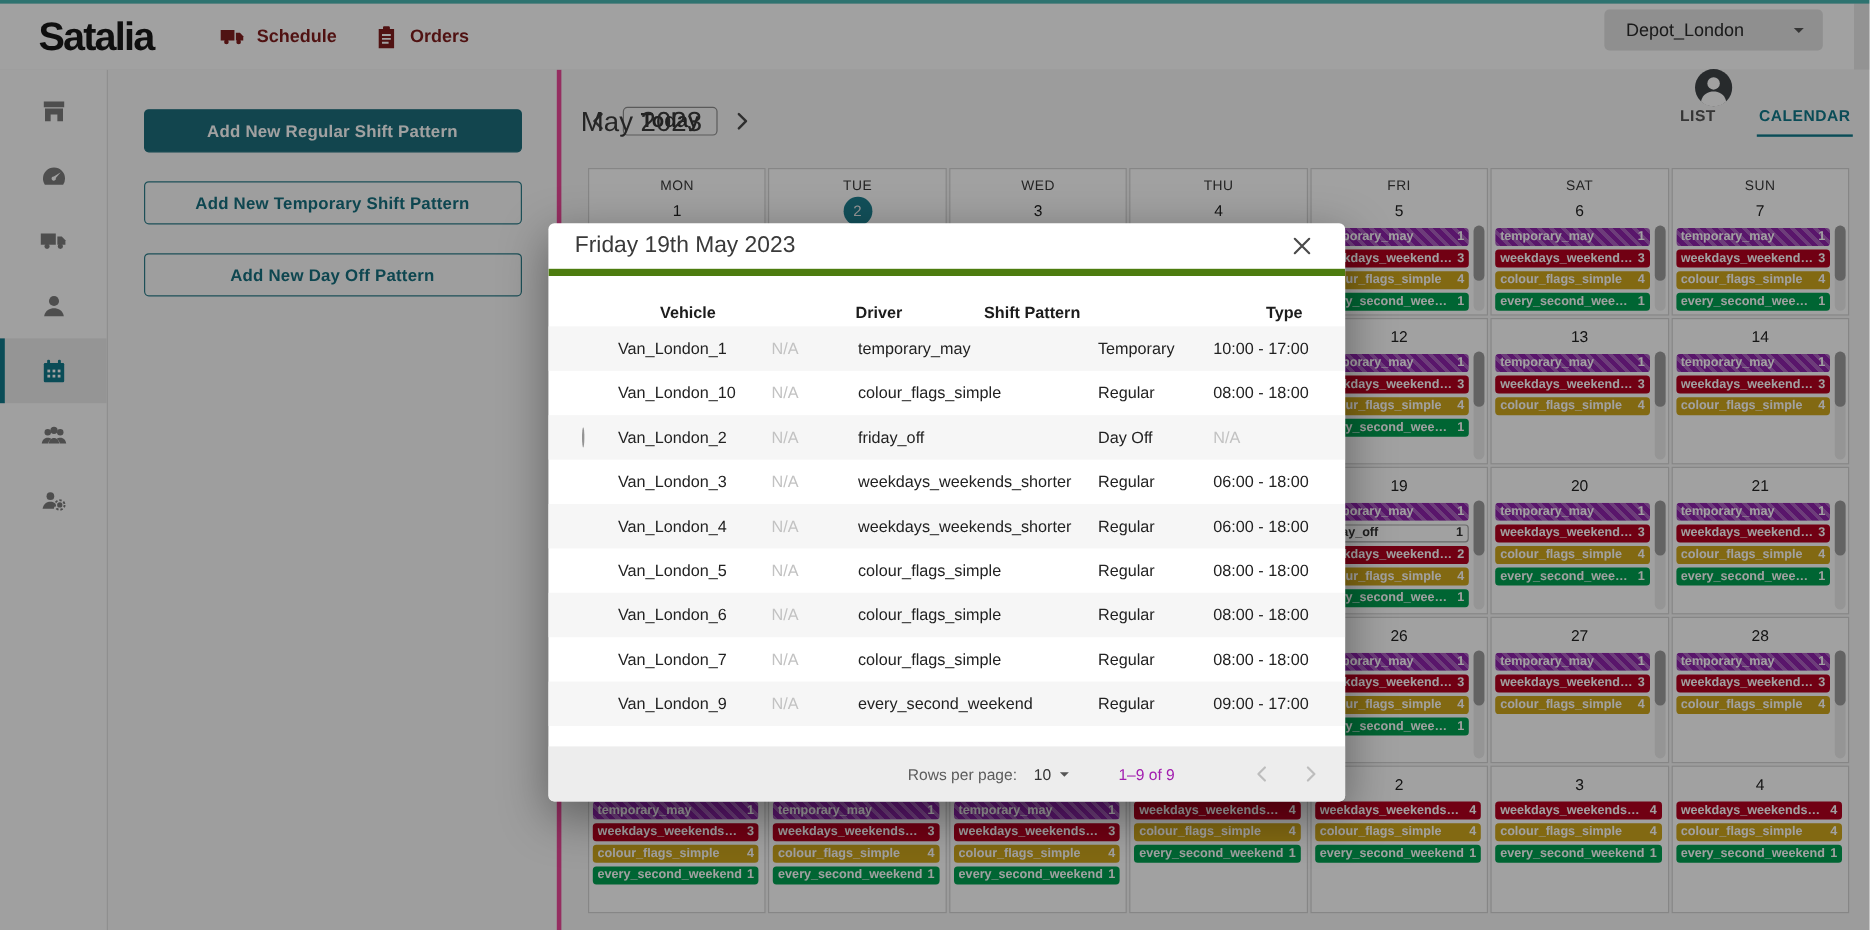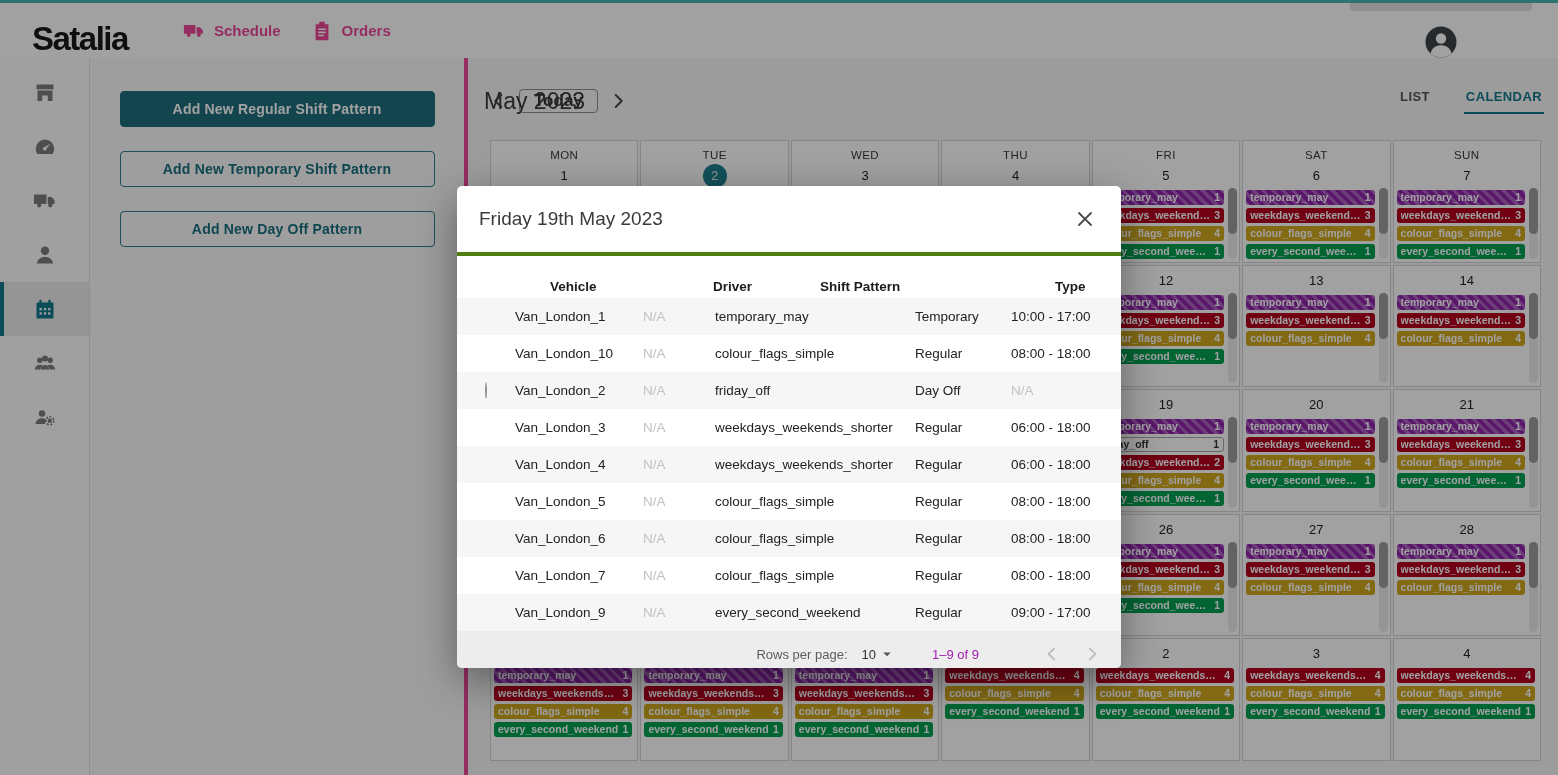--- a/index.html
+++ b/index.html
@@ -1,24 +1,24 @@
 <!DOCTYPE html>
 <html><head>
 <meta charset="utf-8">
 <style>
   html,body{margin:0;padding:0;width:1558px;height:775px;overflow:hidden;
     font-family:"Liberation Sans",sans-serif;background:#e9e9e9;position:relative;}
   *{box-sizing:border-box;}
 
   
   .top-strip{position:absolute;top:0;left:0;right:0;height:3px;background:#49b6b2;z-index:5;}
-  .topbar{position:absolute;top:3px;left:0;right:0;height:55px;background:#fff;display:flex;align-items:flex-end;z-index:4;}
+  .topbar{position:absolute;top:3px;left:0;right:13px;height:55px;background:#fff;display:flex;align-items:center;z-index:4;}
   .logo{font-size:33px;font-weight:bold;color:#191919;margin-left:32px;letter-spacing:-1.5px;}
   .main-nav{display:flex;margin-left:40px;height:100%;}
-  .nav-item{display:flex;align-items:center;gap:9px;padding:4px 15px;color:#ec4899;font-weight:bold;font-size:15px;position:relative;cursor:pointer;}
+  .nav-item{display:flex;align-items:center;gap:9px;padding:4px 15px;color:#7f1d1d;font-weight:bold;font-size:15px;position:relative;cursor:pointer;}
   .nav-item .nav-icon{width:22px;height:22px;display:inline-flex;}
   .nav-item .nav-icon svg{width:100%;height:100%;}
   .nav-item.active::after{content:"";position:absolute;left:0;right:0;bottom:0;height:4px;background:#10798a;}
   .topbar-right{margin-left:auto;display:flex;align-items:center;margin-right:26px;gap:15px;flex-direction:column;}
   .bell{width:21px;height:21px;color:#b3151c;display:inline-flex;cursor:pointer;}
   .bell svg{width:100%;height:100%;}
   .depot-select{width:182px;height:34px;background:#e2e2e2;border-radius:4px;display:flex;align-items:center;
     padding:0 10px 0 18px;font-size:15px;color:#2a2a2a;cursor:pointer;}
   .depot-select .caret{margin-left:auto;width:20px;height:20px;color:#555;display:inline-flex;}
   .depot-select .caret svg{width:100%;height:100%;}
@@ -68,21 +68,21 @@
   .chip.hatched{background-image:repeating-linear-gradient(45deg,rgba(255,255,255,.28) 0 3px,transparent 3px 7px);}
   .chip.day-off{border:1px solid #a7a7a7;color:#333;}
   .cell-scroll{position:absolute;right:2px;top:27px;bottom:3px;width:9px;border-radius:5px;background:#ececec;}
   .row1 .cell-scroll{top:47px;}
   .cell-scroll::after{content:"";position:absolute;top:0;left:0;right:0;height:46px;border-radius:5px;background:#9d9d9d;}
 
   
   .overlay{position:absolute;inset:0;background:rgba(0,0,0,.37);z-index:40;}
   .modal{position:absolute;left:457px;top:186px;width:664px;height:482px;background:#fff;border-radius:5px;
     box-shadow:0 12px 40px rgba(0,0,0,.4);z-index:50;display:flex;flex-direction:column;overflow:hidden;}
-  .modal-head{height:70px;flex:none;display:flex;align-items:center;padding:0 22px;border-bottom:4px solid #4d7c0f;}
+  .modal-head{height:44px;flex:none;display:flex;align-items:center;padding:0 22px;border-bottom:6px solid #4d7c0f;}
   .modal-title{font-size:19px;color:#3a3a3a;}
   .close-btn{margin-left:auto;width:28px;height:28px;border:none;background:transparent;color:#4a4a4a;cursor:pointer;padding:2px;}
   .close-btn svg{width:100%;height:100%;}
   .mtable-head,.mrow{display:grid;grid-template-columns:58px 128px 72px 200px 96px 1fr;align-items:center;padding-right:18px;}
   .mtable-head{height:42px;flex:none;font-size:13.5px;font-weight:bold;color:#1c1c1c;gap:35px;}
   .mrow{height:37px;font-size:13.5px;color:#222;}
   .mrow:nth-child(odd){background:#f6f6f6;}
   .mrow .dot-cell{justify-self:center;}
   .dot{width:12px;height:12px;border-radius:50%;}
   .dot.hatched{background-image:repeating-linear-gradient(45deg,rgba(255,255,255,.85) 0 1.5px,transparent 1.5px 4.5px);}

